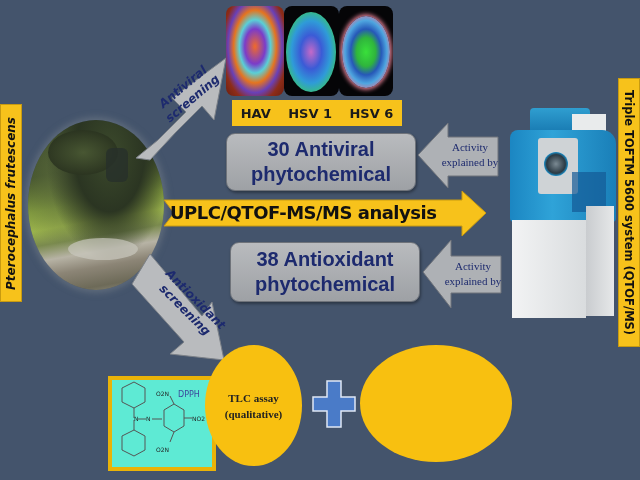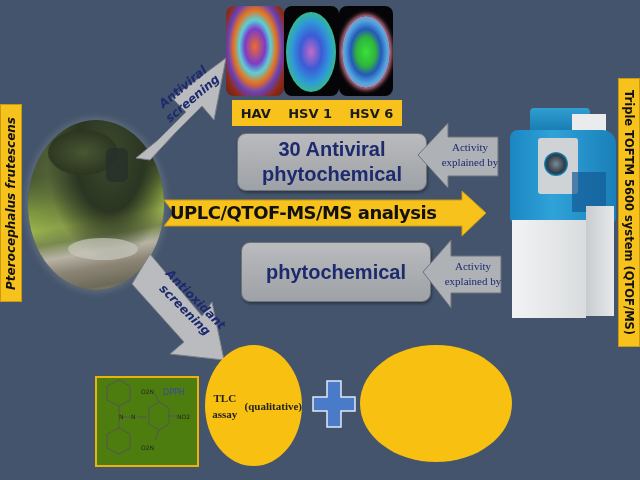--- a/index.html
+++ b/index.html
@@ -4,23 +4,23 @@
 <style>
   html, body { margin:0; padding:0; }
   body { width:640px; height:480px; background:#44546c; position:relative; overflow:hidden; font-family:"Liberation Sans", sans-serif; }
   .abs { position:absolute; }
   .vlabel { background:#f7c21b; border:1px solid #c89a10; display:flex; align-items:center; justify-content:center; }
   .vlabel span { writing-mode:vertical-rl; font-family:"DejaVu Sans", sans-serif; font-weight:bold; color:#111; white-space:nowrap; }
   #left-label span { transform:rotate(180deg); font-style:italic; font-size:12px; }
   #right-label span { font-size:11.5px; }
   .virus-panel { border-radius:8px; overflow:hidden; }
   .virus-label-bar { background:#f7c21b; display:flex; justify-content:space-around; align-items:center; font-family:"DejaVu Sans", sans-serif; font-weight:bold; font-size:13px; color:#1a1a1a; }
-  .gray-box { background:linear-gradient(#b9bbbe,#9ea1a5); border:1px solid #6f737a; border-radius:9px; display:flex; flex-direction:column; align-items:center; justify-content:center; color:#1d2a6e; font-weight:bold; font-size:20px; line-height:25px; box-shadow:1px 2px 3px rgba(0,0,0,.35);margin-left:11px; }
+  .gray-box { background:linear-gradient(#b9bbbe,#9ea1a5); border:1px solid #6f737a; border-radius:9px; display:flex; flex-direction:column; align-items:center; justify-content:center; color:#1d2a6e; font-weight:bold; font-size:20px; line-height:25px; box-shadow:1px 2px 3px rgba(0,0,0,.35); }
   .arrow-text { font-family:"Liberation Serif", serif; color:#1d2a6e; font-size:11px; text-align:center; line-height:15px; }
-  .ellipse { background:#f8c010; border-radius:50%; display:flex; flex-direction:row; align-items:center; justify-content:center; font-family:"Liberation Serif", serif; font-weight:bold; color:#222; font-size:11px; line-height:16px; text-align:center; }
+  .ellipse { background:#f8c010; border-radius:50%; display:flex; flex-direction:column; align-items:center; justify-content:center; font-family:"Liberation Serif", serif; font-weight:bold; color:#222; font-size:11px; line-height:16px; text-align:center; }
   .diag-text { font-family:"DejaVu Sans", sans-serif; font-weight:bold; font-style:italic; color:#1d2a6e; font-size:12px; text-align:center; line-height:15px; }
 </style>
 </head>
 <body>
 
 <div id="left-label" class="abs vlabel" style="left:0;top:104px;width:20px;height:196px;">
   <span>Pterocephalus frutescens</span>
 </div>
 
 <div class="abs" style="left:28px;top:120px;width:136px;height:170px;border-radius:50%;overflow:hidden;background:
@@ -66,20 +66,21 @@
   <div>Activity</div>
   <div>explained by</div>
 </div>
 
 <svg class="abs" style="left:160px;top:190px;" width="330" height="48" viewBox="0 0 330 48">
   <polygon points="4,10 302,10 302,1 326,23 302,46 302,36 4,36 14,23" fill="#f7c21b" stroke="#c89a10" stroke-width="1"></polygon>
 </svg>
 <div class="abs" style="left:170px;top:201px;width:300px;text-align:left;font-family:'DejaVu Sans',sans-serif;font-weight:bold;font-size:18px;line-height:24px;color:#111;letter-spacing:-0.5px;">UPLC/QTOF-MS/MS analysis</div>
 
 <div class="abs gray-box" style="left:230px;top:242px;width:188px;height:58px;">
+  <div>38 Antioxidant</div>
   <div>phytochemical</div>
 </div>
 
 <svg class="abs" style="left:421px;top:238px;" width="84" height="72" viewBox="0 0 84 72">
   <polygon points="2,34 30,2 30,18 80,18 80,55 30,55 30,70" fill="#aeb1b5" stroke="#6f737a" stroke-width="1"></polygon>
 </svg>
 <div class="abs arrow-text" style="left:443px;top:259px;width:60px;">
   <div>Activity</div>
   <div>explained by</div>
 </div>
@@ -100,21 +101,21 @@
 </div>
 
 <svg class="abs" style="left:128px;top:250px;" width="100" height="115" viewBox="0 0 100 115">
   <polygon points="4,34 22,4 74,66 84,52 96,110 42,104 56,92" fill="#b9bbbe" stroke="#7c8188" stroke-width="1"></polygon>
 </svg>
 <div class="abs diag-text" style="left:142px;top:290px;width:96px;transform:rotate(45deg);">
   <div>Antioxidant</div>
   <div>screening</div>
 </div>
 
-<div class="abs" style="left:95px;top:376px;width:100px;height:87px;background:#4d7c0f;border:2px solid #eab308;">
+<div class="abs" style="left:108px;top:376px;width:100px;height:87px;background:#5eead4;border:4px solid #eab308;">
   <svg width="100" height="87" viewBox="0 0 100 87">
     <g fill="none" stroke="#555" stroke-width="1">
       <polygon points="10,8 22,2 33,8 33,22 22,28 10,22"></polygon>
       <polygon points="10,56 22,50 33,56 33,70 22,76 10,70"></polygon>
       <line x1="22" y1="28" x2="22" y2="38"></line>
       <line x1="22" y1="40" x2="22" y2="50"></line>
       <line x1="26" y1="39" x2="34" y2="39"></line>
       <line x1="40" y1="39" x2="50" y2="39"></line>
       <polygon points="52,30 62,24 72,30 72,46 62,52 52,46"></polygon>
       <line x1="72" y1="38" x2="80" y2="38"></line>

